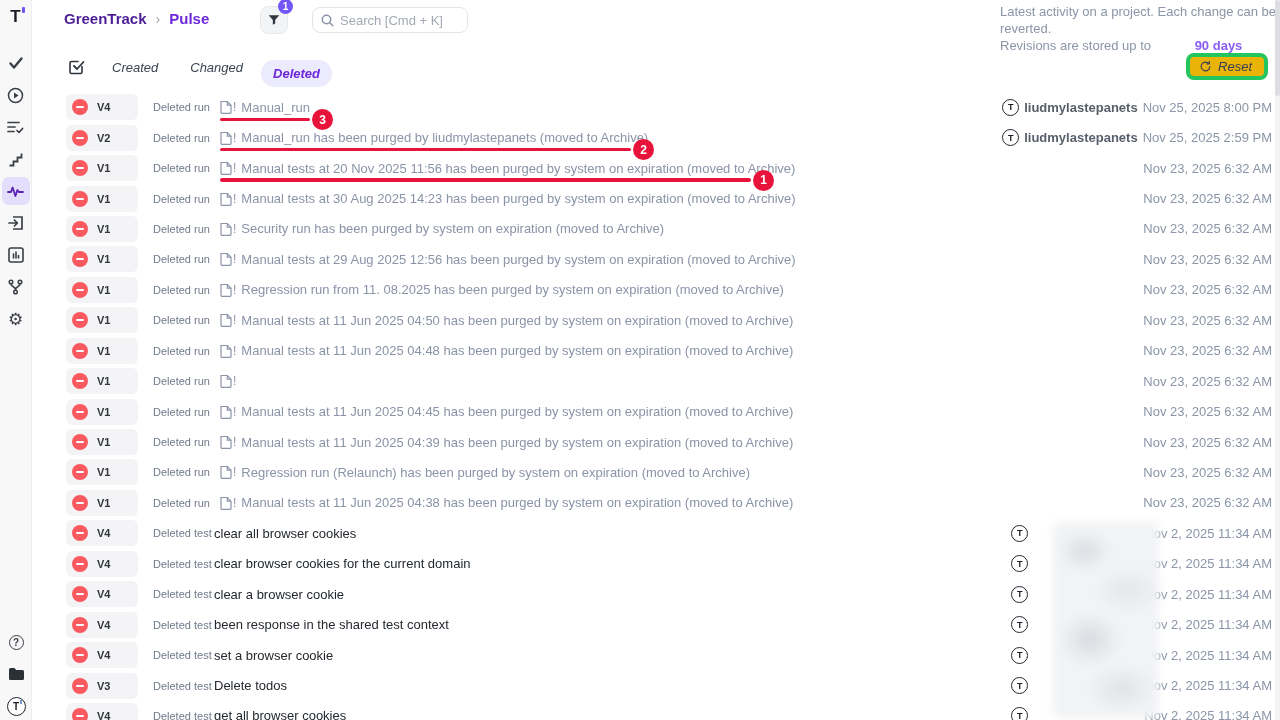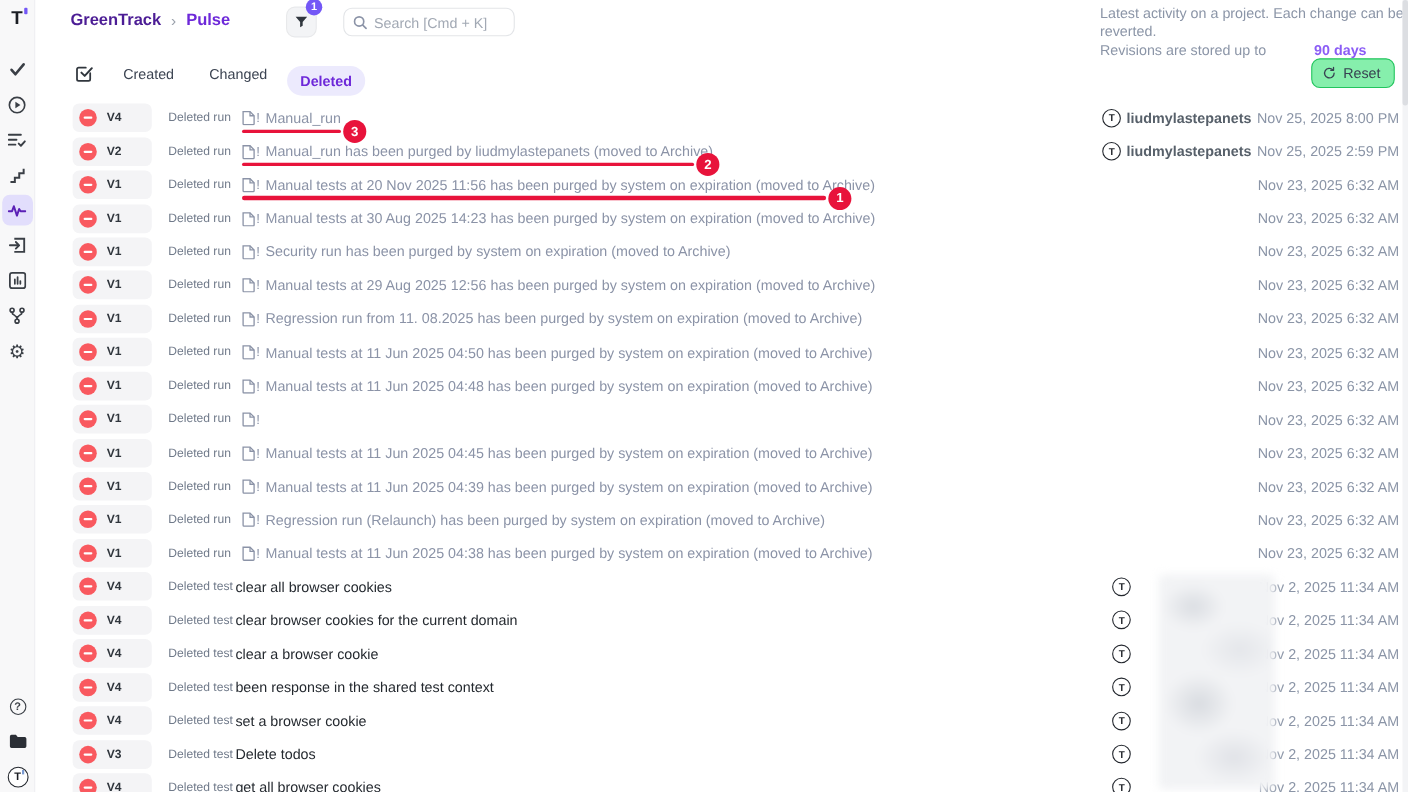--- a/index.html
+++ b/index.html
@@ -33,31 +33,31 @@
   .filter-badge { position:absolute; left:246px; top:-1px; width:15px; height:15px; border-radius:50%;
     background:#7357f6; color:#fff; font-size:10px; font-weight:700; display:flex; align-items:center; justify-content:center; }
   .search-box { position:absolute; left:280px; top:7px; width:156px; height:26px; border:1px solid #e3e5e8;
     border-radius:8px; display:flex; align-items:center; padding:0 8px; gap:6px; background:#fff; }
   .search-box input { border:none; outline:none; font-size:13px; color:#3c4452; width:110px;
     font-family:"Liberation Sans", sans-serif; }
   .search-box input::placeholder { color:#a2a9b4; }
   .info { position:absolute; left:968px; top:3px; font-size:13px; color:#8b95a7; line-height:17px; }
   .info b { color:#8b5cf6; font-weight:700;margin-left:40px; }
   
-  .toolbar { position:absolute; left:32px; top:52px; width:1248px; height:30px; display:flex; align-items:center; }
+  .toolbar { position:absolute; left:32px; top:52px; width:1248px; height:30px; display:flex; align-items:center;font-style:italic; }
   .selall { margin-left:37px; display:flex; align-items:center; color:#3a3f46; cursor:pointer; }
   .tab { font-size:13px; font-weight:500; color:#3c4452; cursor:pointer; padding:6px 12px; border-radius:14px; }
   .tab.t0 { margin-left:15px; } .tab.t1 { margin-left:8px; } .tab.t2 { margin-left:6px;margin-top:13px; }
   .tab.active { background:#eceafd; color:#6d28d9; font-weight:600; }
-  .reset-btn { position:absolute; right:12px; top:1px; height:27px; padding:0 12px 0 9px; background:#86efac;
-    border:1px solid #22c55e; border-radius:8px; display:flex; align-items:center; gap:6px;
+  .reset-btn { position:absolute; right:12px; top:1px; height:27px; padding:0 12px 0 9px; background:#eab308;
+    border:4px solid #22c55e; border-radius:8px; display:flex; align-items:center; gap:6px;
     font-size:13px; font-weight:500; color:#374151; cursor:pointer; }
   
   .list { position:absolute; left:32px; top:92px; width:1248px; }
-  .row { height:30.45px; display:flex; align-items:center; position:relative; }
+  .row { height:30.45px; display:flex; align-items:center; position:relative;text-align:center; }
   .pill { margin-left:34px; width:72px; height:26px; background:#f4f4f6; border-radius:6px;
     display:flex; align-items:center; padding-left:6px; gap:9px; flex:none; }
   .minus { width:16px; height:16px; border-radius:50%; background:#f9595f; display:flex;
     align-items:center; justify-content:center; flex:none; }
   .minus b { width:8px; height:2px; background:#fff; border-radius:1px; }
   .ver { font-size:11px; font-weight:600; color:#30363d; }
   .kind { margin-left:15px; width:57px; font-size:11px; color:#707a8a; flex:none; white-space:nowrap; }
   .ficon { margin-left:10px; display:flex; align-items:center; gap:1px; color:#8b93a7; flex:none; }
   .ficon em { font-style:normal; font-size:12px; }
   .txt { font-size:13px; white-space:nowrap; }

